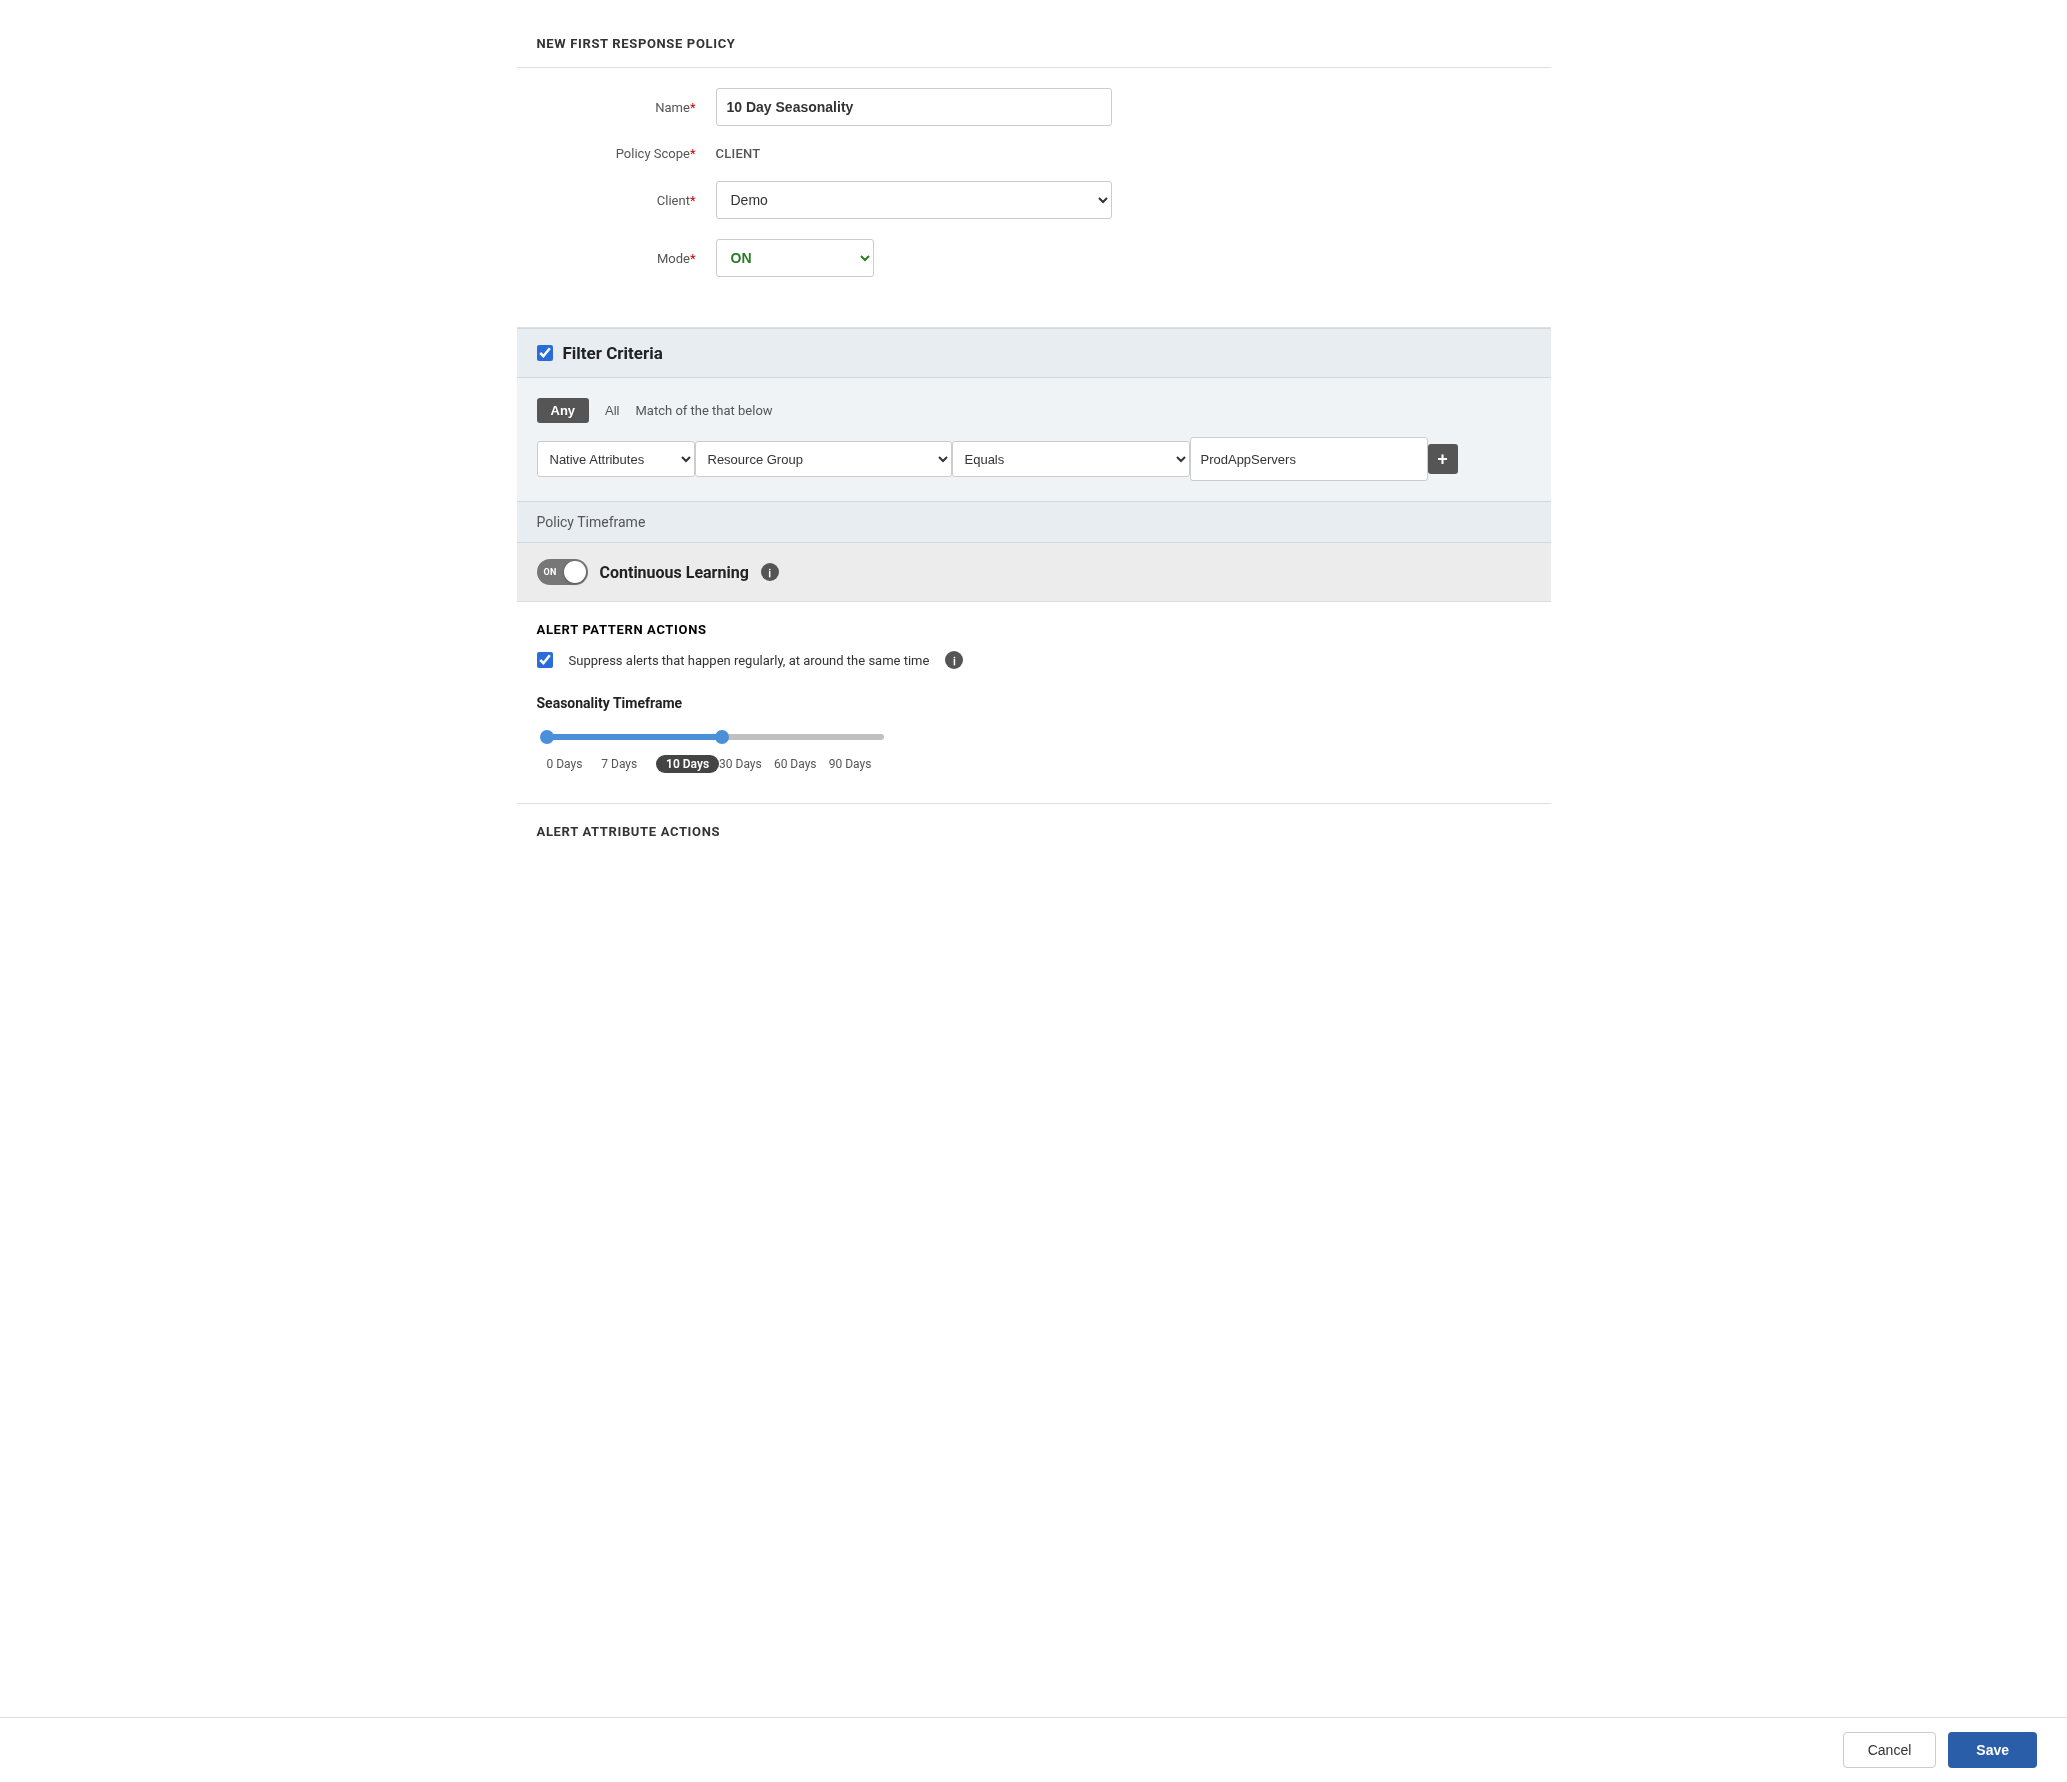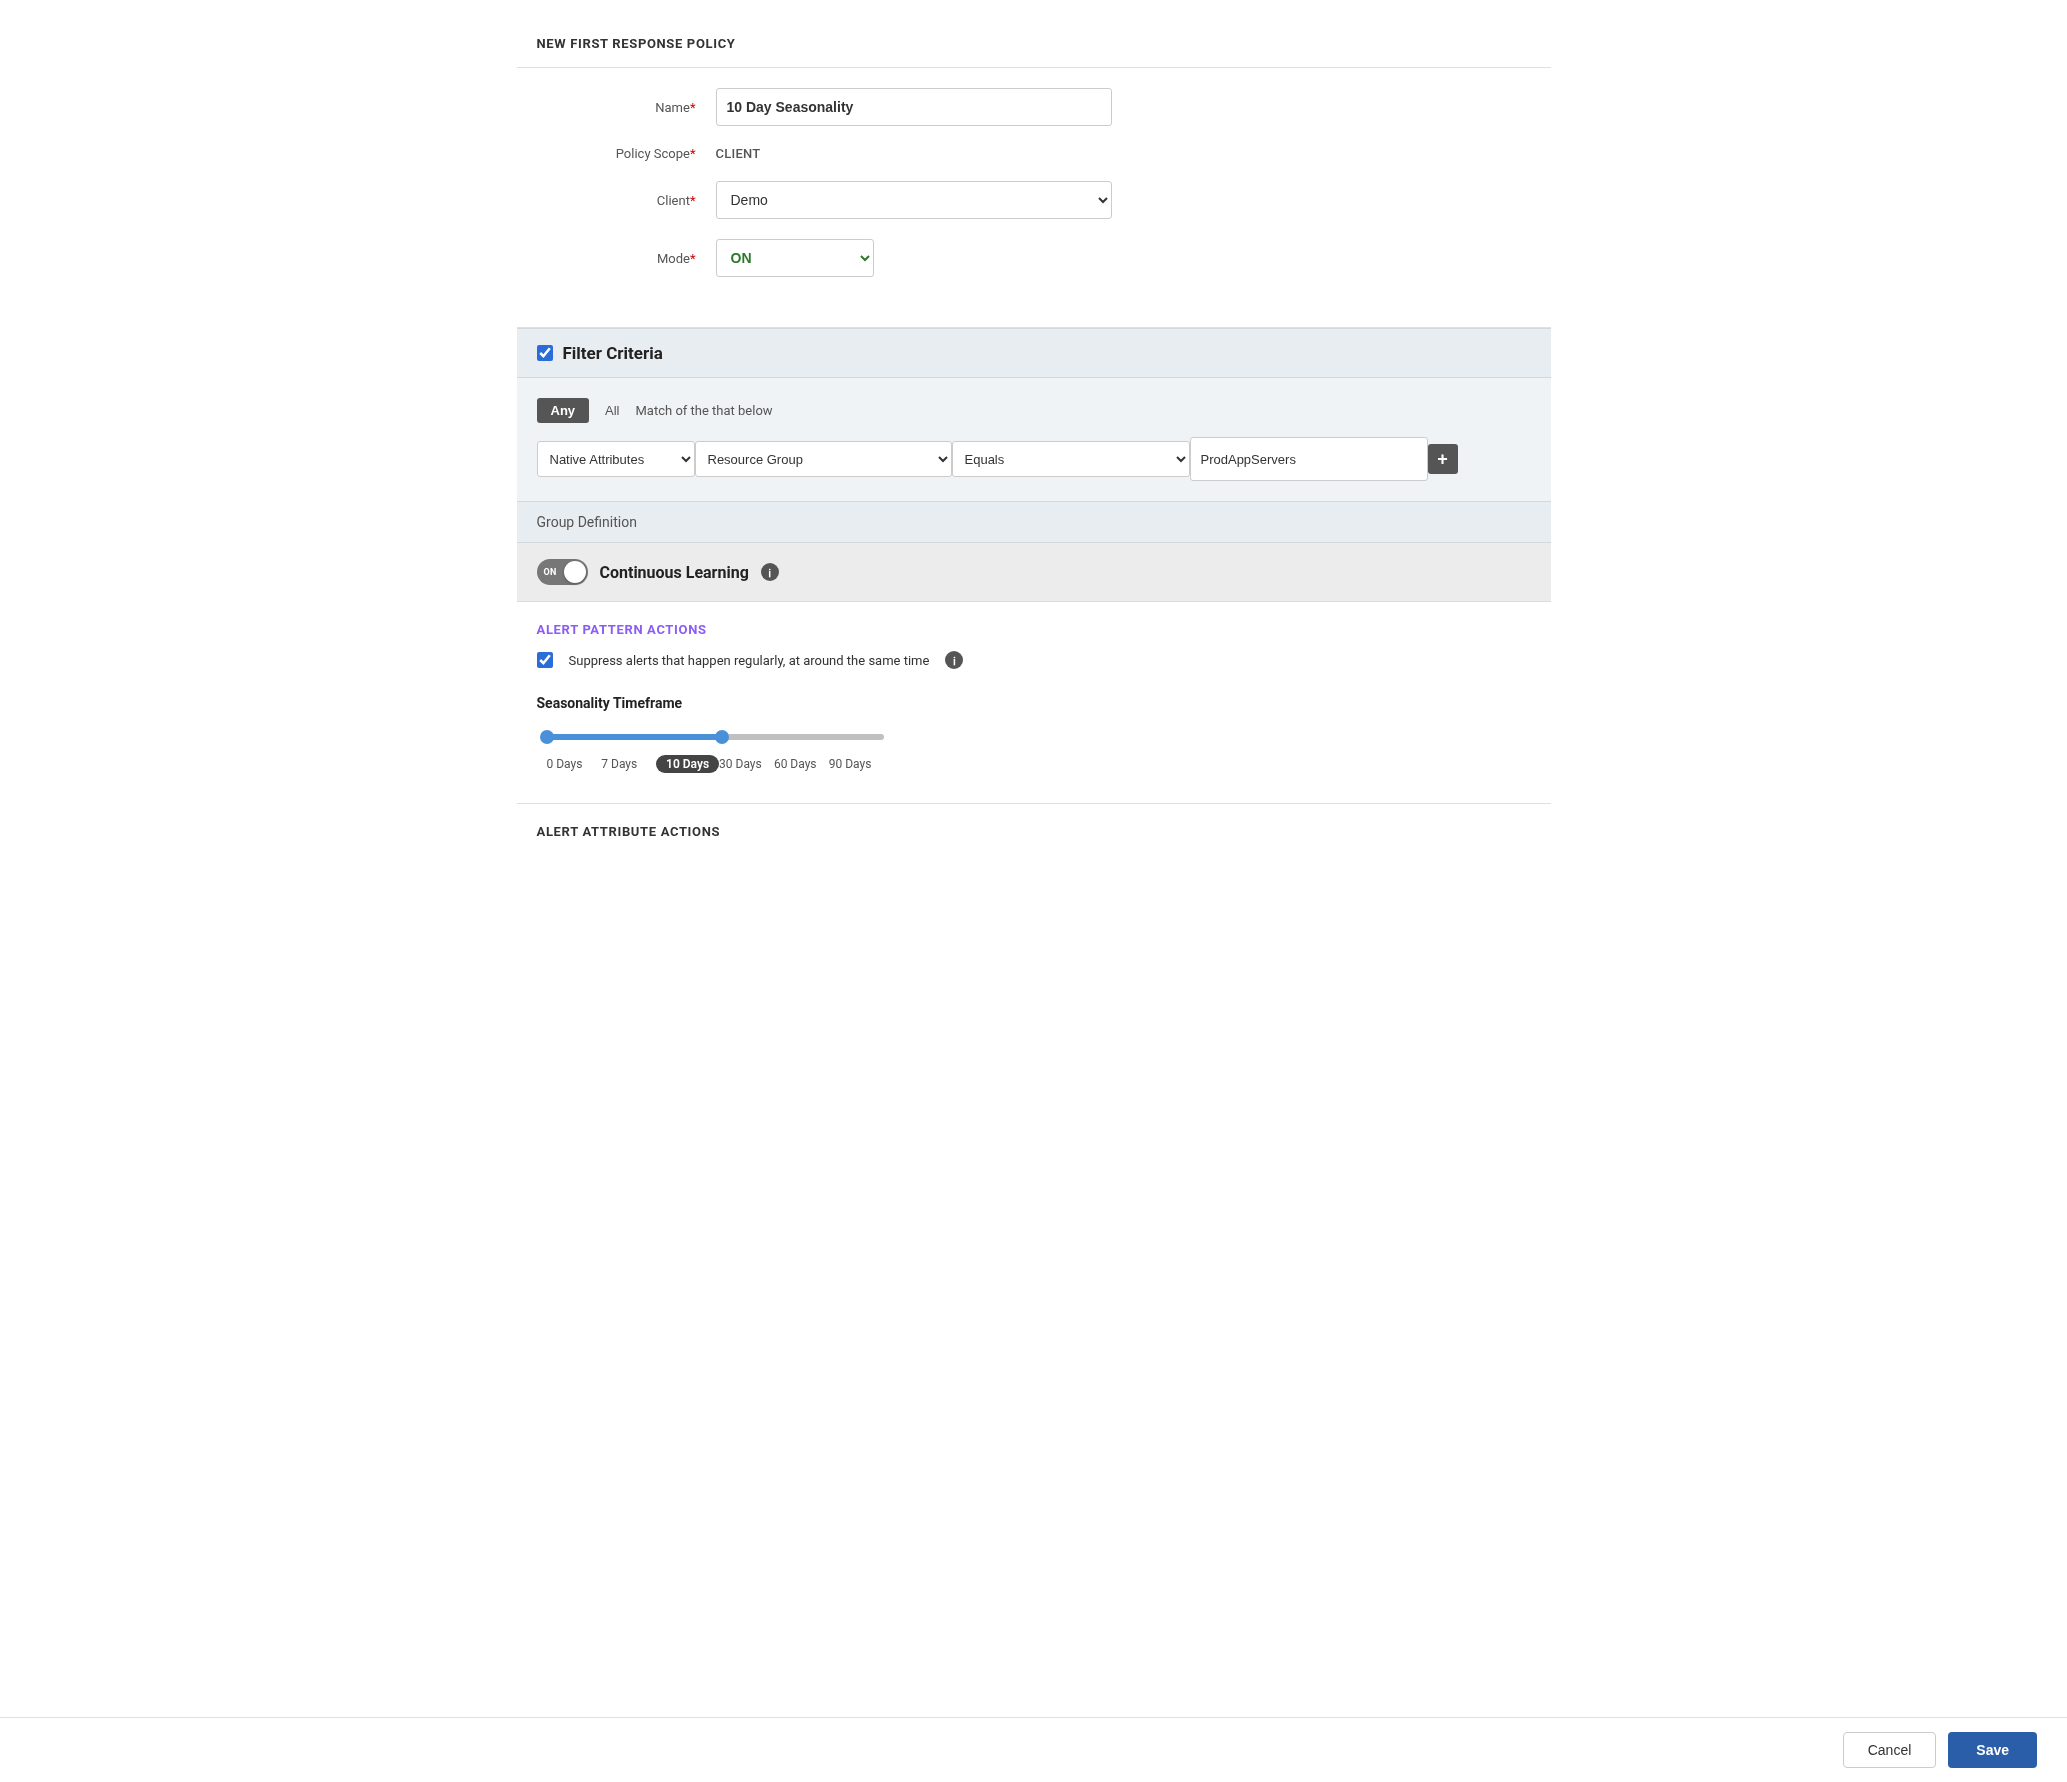--- a/index.html
+++ b/index.html
@@ -302,21 +302,21 @@
 
     
     .alert-section {
       padding: 20px 20px;
       border-bottom: 1px solid #e0e0e0;
     }
 
     .alert-section-title {
       font-size: 13px;
       font-weight: 700;
-      color: #8b5cf6;
+      color: #000000;
       letter-spacing: 0.05em;
       margin-bottom: 14px;
       text-transform: uppercase;
     }
 
     .suppress-row {
       display: flex;
       align-items: center;
       gap: 16px;
       margin-bottom: 26px;
@@ -538,21 +538,21 @@
         <option>Not Equals</option>
         <option>Contains</option>
       </select>
       <input class="filter-value-input" type="text" value="ProdAppServers" style="">
       <button class="btn-add-rule">+</button>
     </div>
 
   </div>
 
   <div class="policy-definition-header">
-    <span class="policy-definition-title">Group Definition</span>
+    <span class="policy-definition-title">Policy Timeframe</span>
   </div>
 
   <div class="policy-body">
 
     <div class="continuous-learning-row">
       <div class="toggle-wrapper">
         <div class="toggle-track">
           <span class="toggle-label-on">ON</span>
           <div class="toggle-knob"></div>
         </div>

